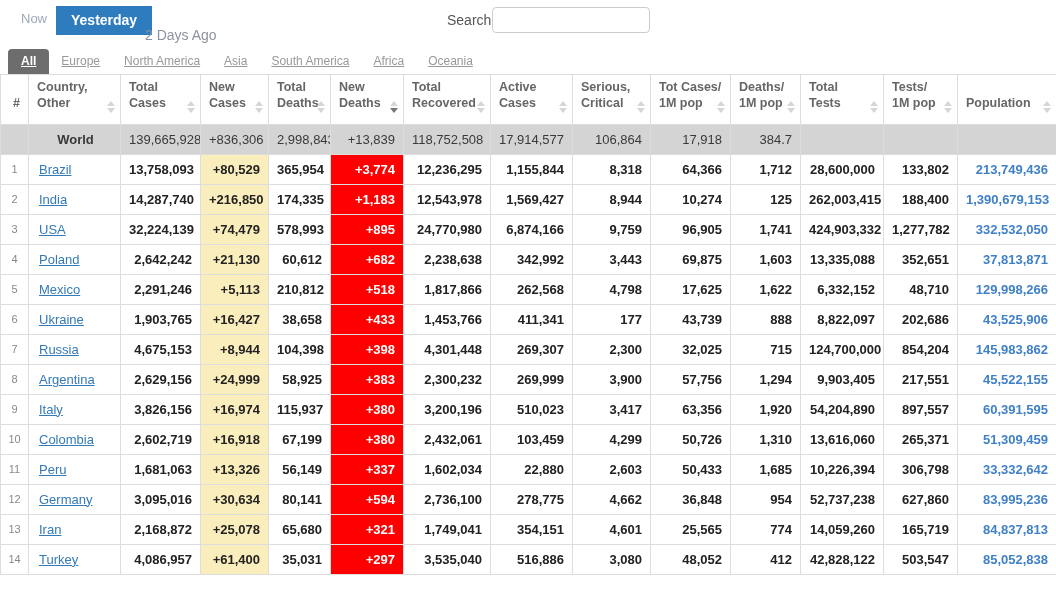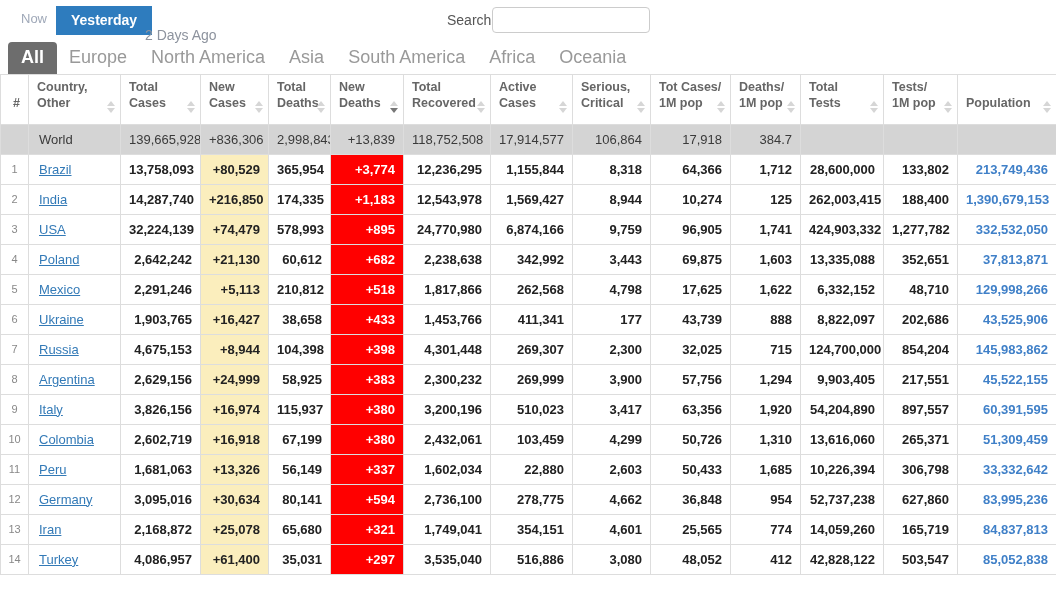--- a/index.html
+++ b/index.html
@@ -29,21 +29,21 @@
     border-top: 4px solid #333;
   }
   .search-label { position: absolute; left: 447px; top: 12px; font-size: 14px; color: #555; }
   .search-input {
     position: absolute; left: 492px; top: 7px; width: 158px; height: 26px;
     border: 1px solid #ccc; border-radius: 4px; padding: 0 8px; font-size: 13px; outline: none;
   }
   
   .tabbar { height: 26px; padding-left: 8px; display: flex; align-items: flex-end; }
   .tab {
-    font-size: 18px; color: #999; padding: 5px 12px 6px; cursor: pointer; white-space: nowrap;
+    font-size: 12px; color: #999; padding: 5px 12px 6px; cursor: pointer; white-space: nowrap; text-decoration: underline;
   }
   .tab.active {
     background: #6d6d6d; color: #fff; font-weight: 700;
     border-radius: 4px 4px 0 0; padding: 5px 13px 6px;
   }
   
   table { border-collapse: collapse; table-layout: fixed; width: 1056px; }
   th, td { border: 1px solid #ddd; overflow: hidden; white-space: nowrap; }
   th {
     height: 44px; vertical-align: bottom; text-align: left;
@@ -58,21 +58,21 @@
   .sort-icon .tri-down { border-top: 5px solid #d6d6d6; }
   .sort-icon.desc .tri-down { border-top-color: #777; }
   td { height: 30px; font-size: 13px; color: #222; padding: 0 8px; }
   td.rank { text-align: center; color: #888; font-size: 11px; padding: 0 2px; }
   td.country { text-align: left; padding-left: 10px; font-size: 13px; }
   td.num { text-align: right; font-weight: 700; }
   td.yellow { background: var(--new-cases-bg, #FBEEBD); }
   td.red { background: var(--new-deaths-bg, #FF0000); color: #fff; }
   td.pop { color: var(--pop-blue, #4080c8); }
   tr.world td { background: #d4d4d4; font-weight: 400; color: #3a3a3a; }
-  tr.world td.country { font-weight: 400; }
+  tr.world td.country { font-weight: 700; text-align: center; }
   a.country-link { color: var(--link-blue, #337ab7); text-decoration: underline; font-weight: 400; }
 </style>
 </head>
 <body>
 
 <div class="toolbar">
   <span class="now-link">Now</span>
   <span class="yesterday-btn">Yesterday</span>
   <span class="twodays-link">2 Days Ago</span>
   <span class="search-label">Search:</span>

